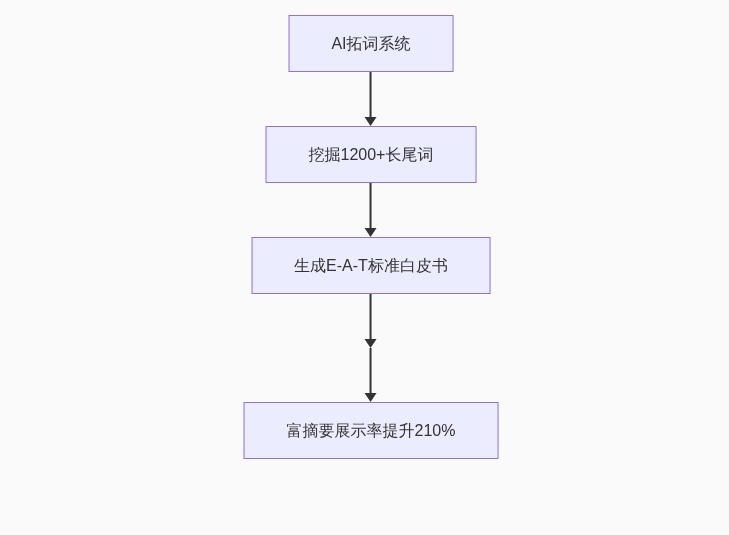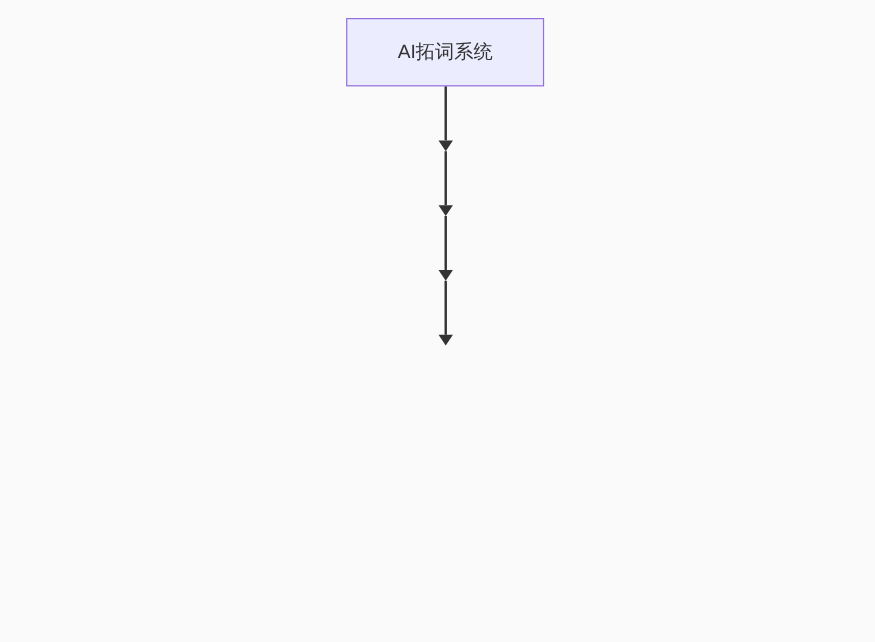--- a/index.html
+++ b/index.html
@@ -65,32 +65,41 @@
 
   <div class="node">
     <span>AI拓词系统</span>
   </div>
 
   <div class="arrow">
     <div class="line"></div>
     <div class="head"></div>
   </div>
 
+  <div class="node">
+    <span>挖掘1200+长尾词</span>
+  </div>
+
+  <div class="arrow">
+    <div class="line"></div>
+    <div class="head"></div>
+  </div>
+
+  <div class="node">
+    <span>生成E-A-T标准白皮书</span>
+  </div>
 
   <div class="arrow">
     <div class="line"></div>
     <div class="head"></div>
   </div>
 
 
   <div class="arrow">
     <div class="line"></div>
     <div class="head"></div>
   </div>
 
-
-  <div class="arrow">
-    <div class="line"></div>
-    <div class="head"></div>
+  <div class="node">
+    <span>富摘要展示率提升210%</span>
   </div>
-
 
 </div>
 
 </body></html>

